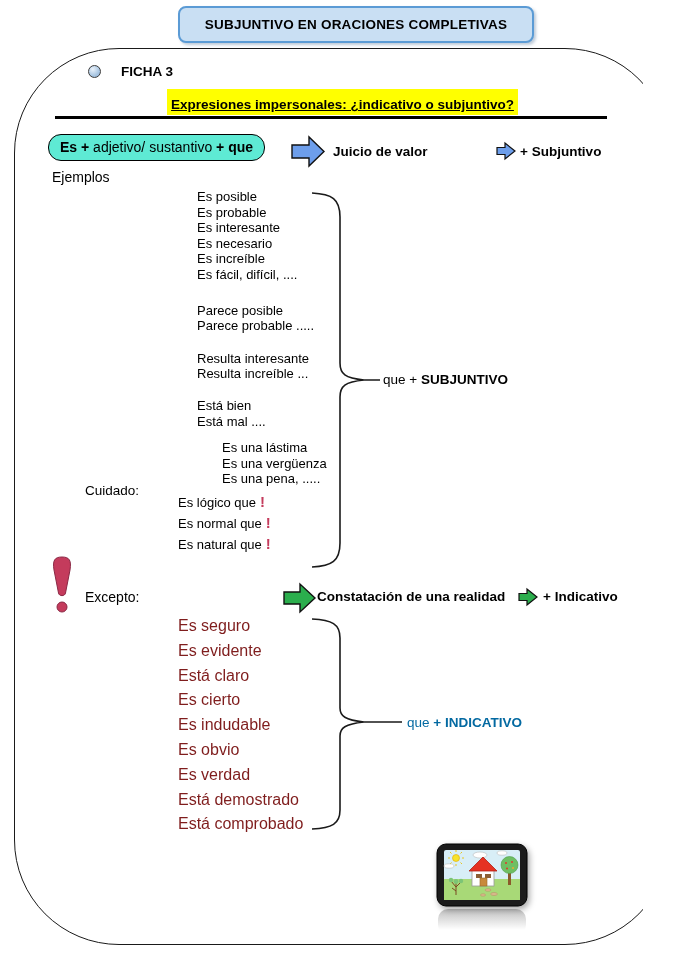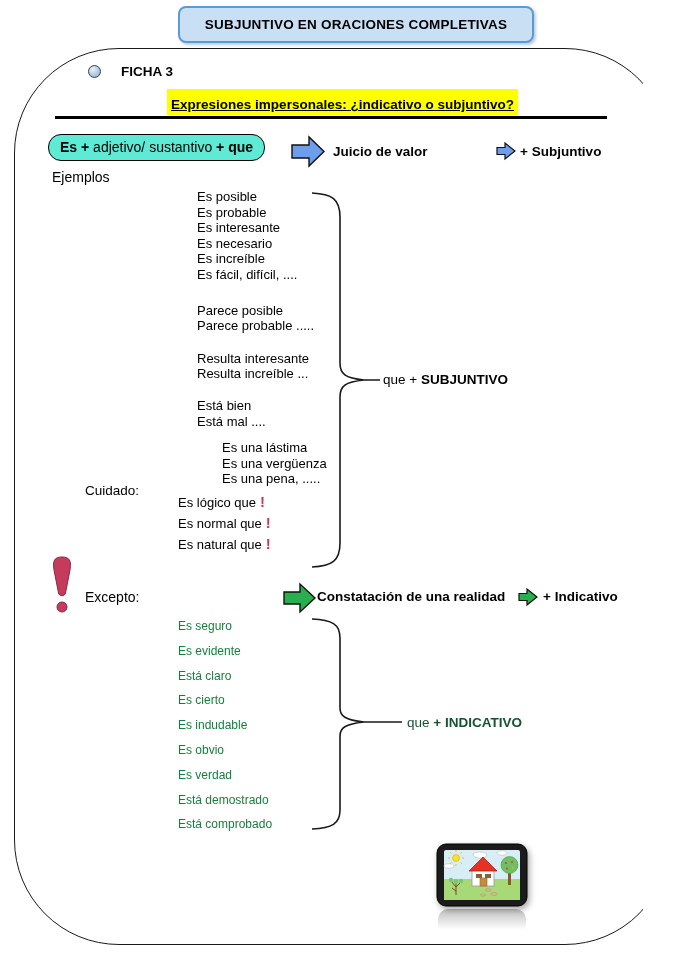--- a/index.html
+++ b/index.html
@@ -52,26 +52,26 @@
   .g5 { margin-top:11px;margin-left:44px; }
   .g6 { margin-top:5px; line-height:20px; }
   .excl { color:#C43B5C; font-weight:bold; font-size:15px; margin-left:4px; }
 
   .cuidado { left:85px; top:483px; font-size:13.5px; }
   .excepto { left:85px; top:589px; font-size:14px; }
 
   .brace1 { left:306px; top:191px; }
   .brace2 { left:306px; top:617px; }
   .brace-lbl1 { left:383px; top:372px; font-size:13.5px; }
-  .brace-lbl2 { left:407px; top:715px; font-size:13.5px; color:#14532d; }
+  .brace-lbl2 { left:407px; top:715px; font-size:13.5px; color:#0369a1; }
 
   .exc-meaning { left:317px; top:589px; }
   .exc-mode { left:543px; top:589px; }
 
-  .green-col { left:178px; top:614px; font-size:12px; line-height:24.8px; color:#15803d; }
+  .green-col { left:178px; top:614px; font-size:16px; line-height:24.8px; color:#7f1d1d; }
 
   .excl-icon { left:48px; top:556px; }
   .blue-arrow-big { left:291px; top:135px; }
   .blue-arrow-sm { left:496px; top:141px; }
   .green-arrow-big { left:283px; top:581px; }
   .green-arrow-sm { left:518px; top:587px; }
 
   .tablet { left:436px; top:843px; filter:drop-shadow(2px 3px 3px rgba(0,0,0,.35)); }
   .tablet-reflection { left:438px; top:909px; width:88px; height:26px;
     border-radius:10px;

